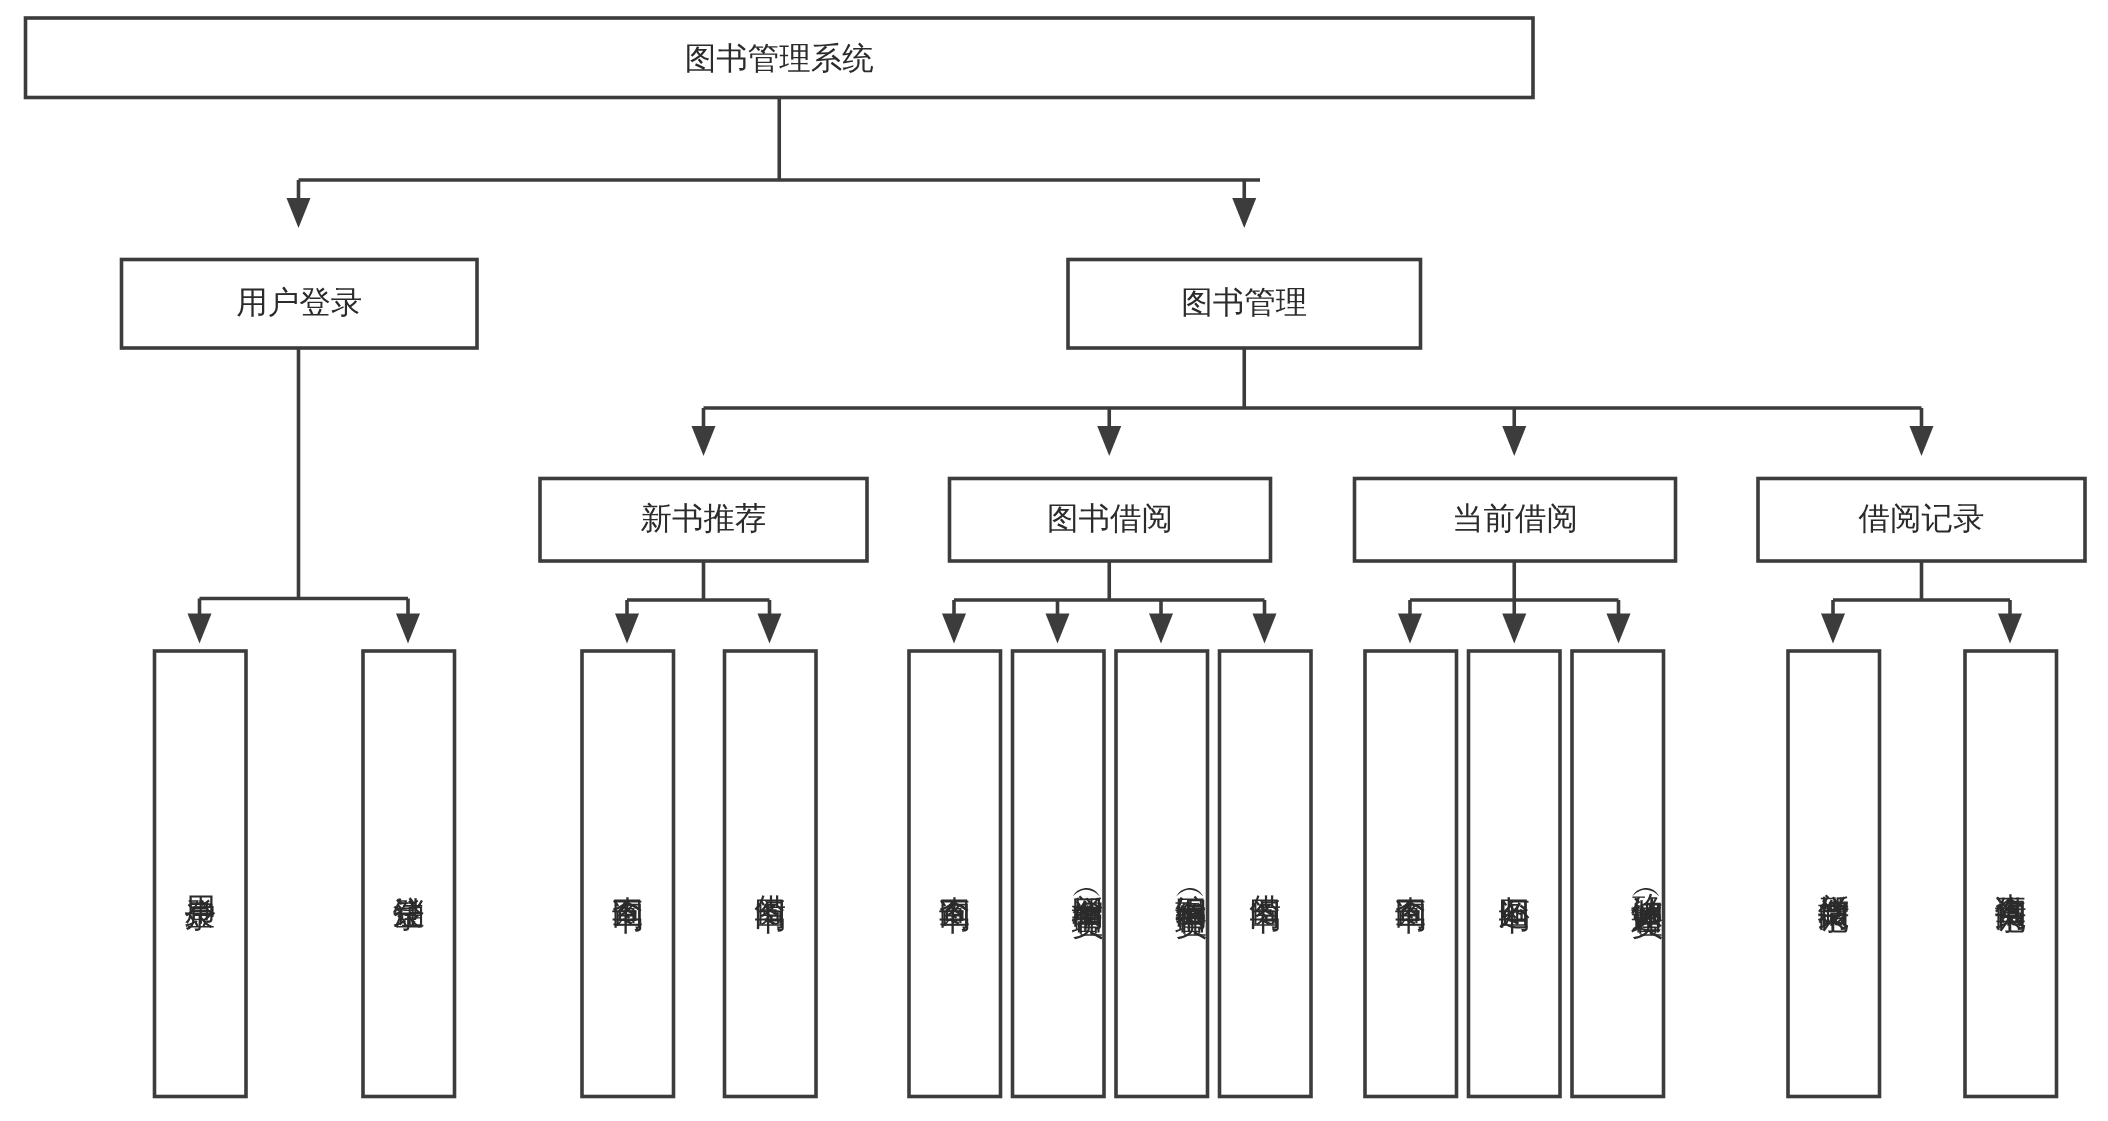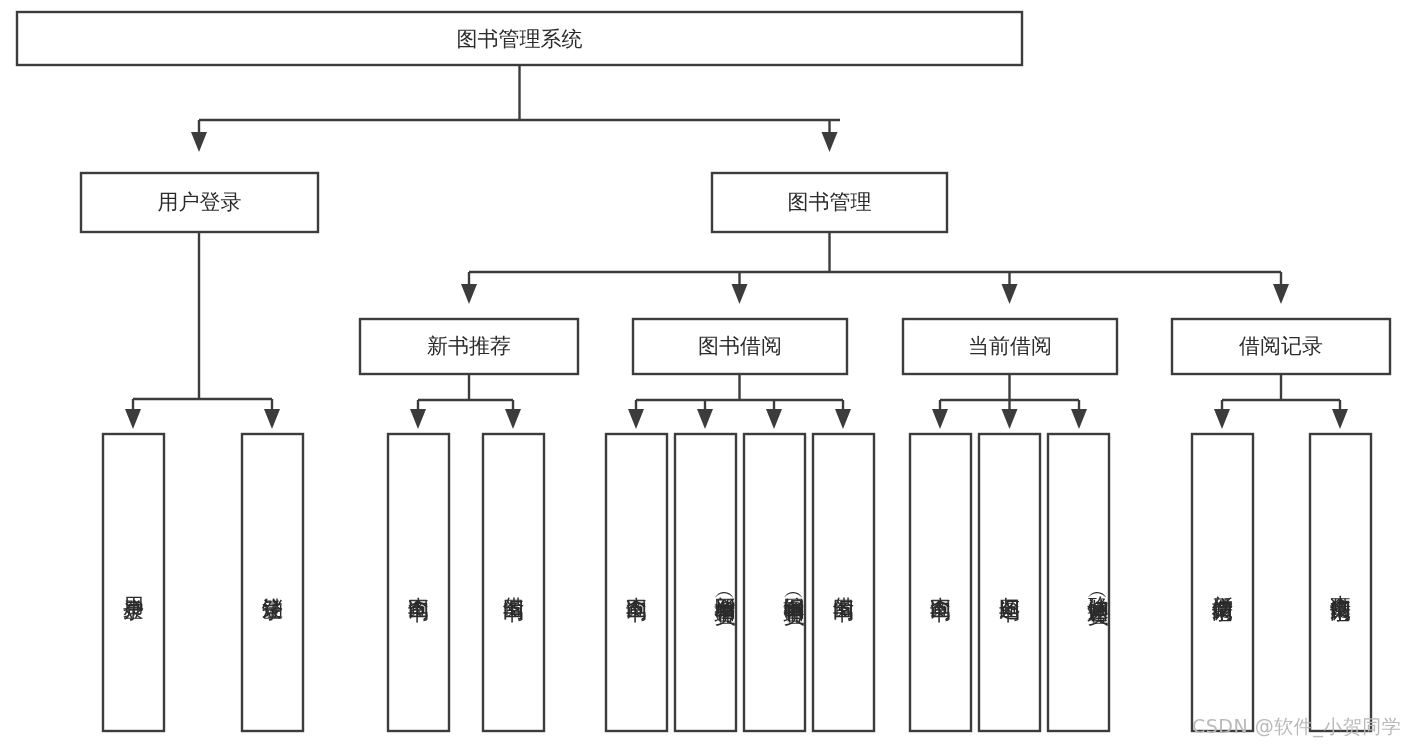--- a/index.html
+++ b/index.html
@@ -205,15 +205,14 @@
   <div class="node-label-v" style="left:744px; top:434px; width:61px; height:297px; display:flex; align-items:flex-start; justify-content:center; padding-top:6px; box-sizing:border-box;">编辑图书（管理员）</div>
   <div class="node-label-v" style="left:813px; top:434px; width:61px; height:297px; display:flex; align-items:center; justify-content:center;">借阅图书</div>
 
   <div class="node-label-v" style="left:910px; top:434px; width:61px; height:297px; display:flex; align-items:center; justify-content:center;">查询图书</div>
   <div class="node-label-v" style="left:979px; top:434px; width:61px; height:297px; display:flex; align-items:center; justify-content:center;">归还图书</div>
   <div class="node-label-v" style="left:1048px; top:434px; width:61px; height:297px; display:flex; align-items:flex-start; justify-content:center; padding-top:6px; box-sizing:border-box;">确认归还（管理员）</div>
 
   <div class="node-label-v" style="left:1192px; top:434px; width:61px; height:297px; display:flex; align-items:center; justify-content:center;">新增借阅记录</div>
   <div class="node-label-v" style="left:1310px; top:434px; width:61px; height:297px; display:flex; align-items:center; justify-content:center;">查询借阅记录</div>
 
-  <div class="watermark" style="left:1192px; top:714px;">CSDN @软件_小贺同学</div>
 
 </div>
 
 </body></html>

